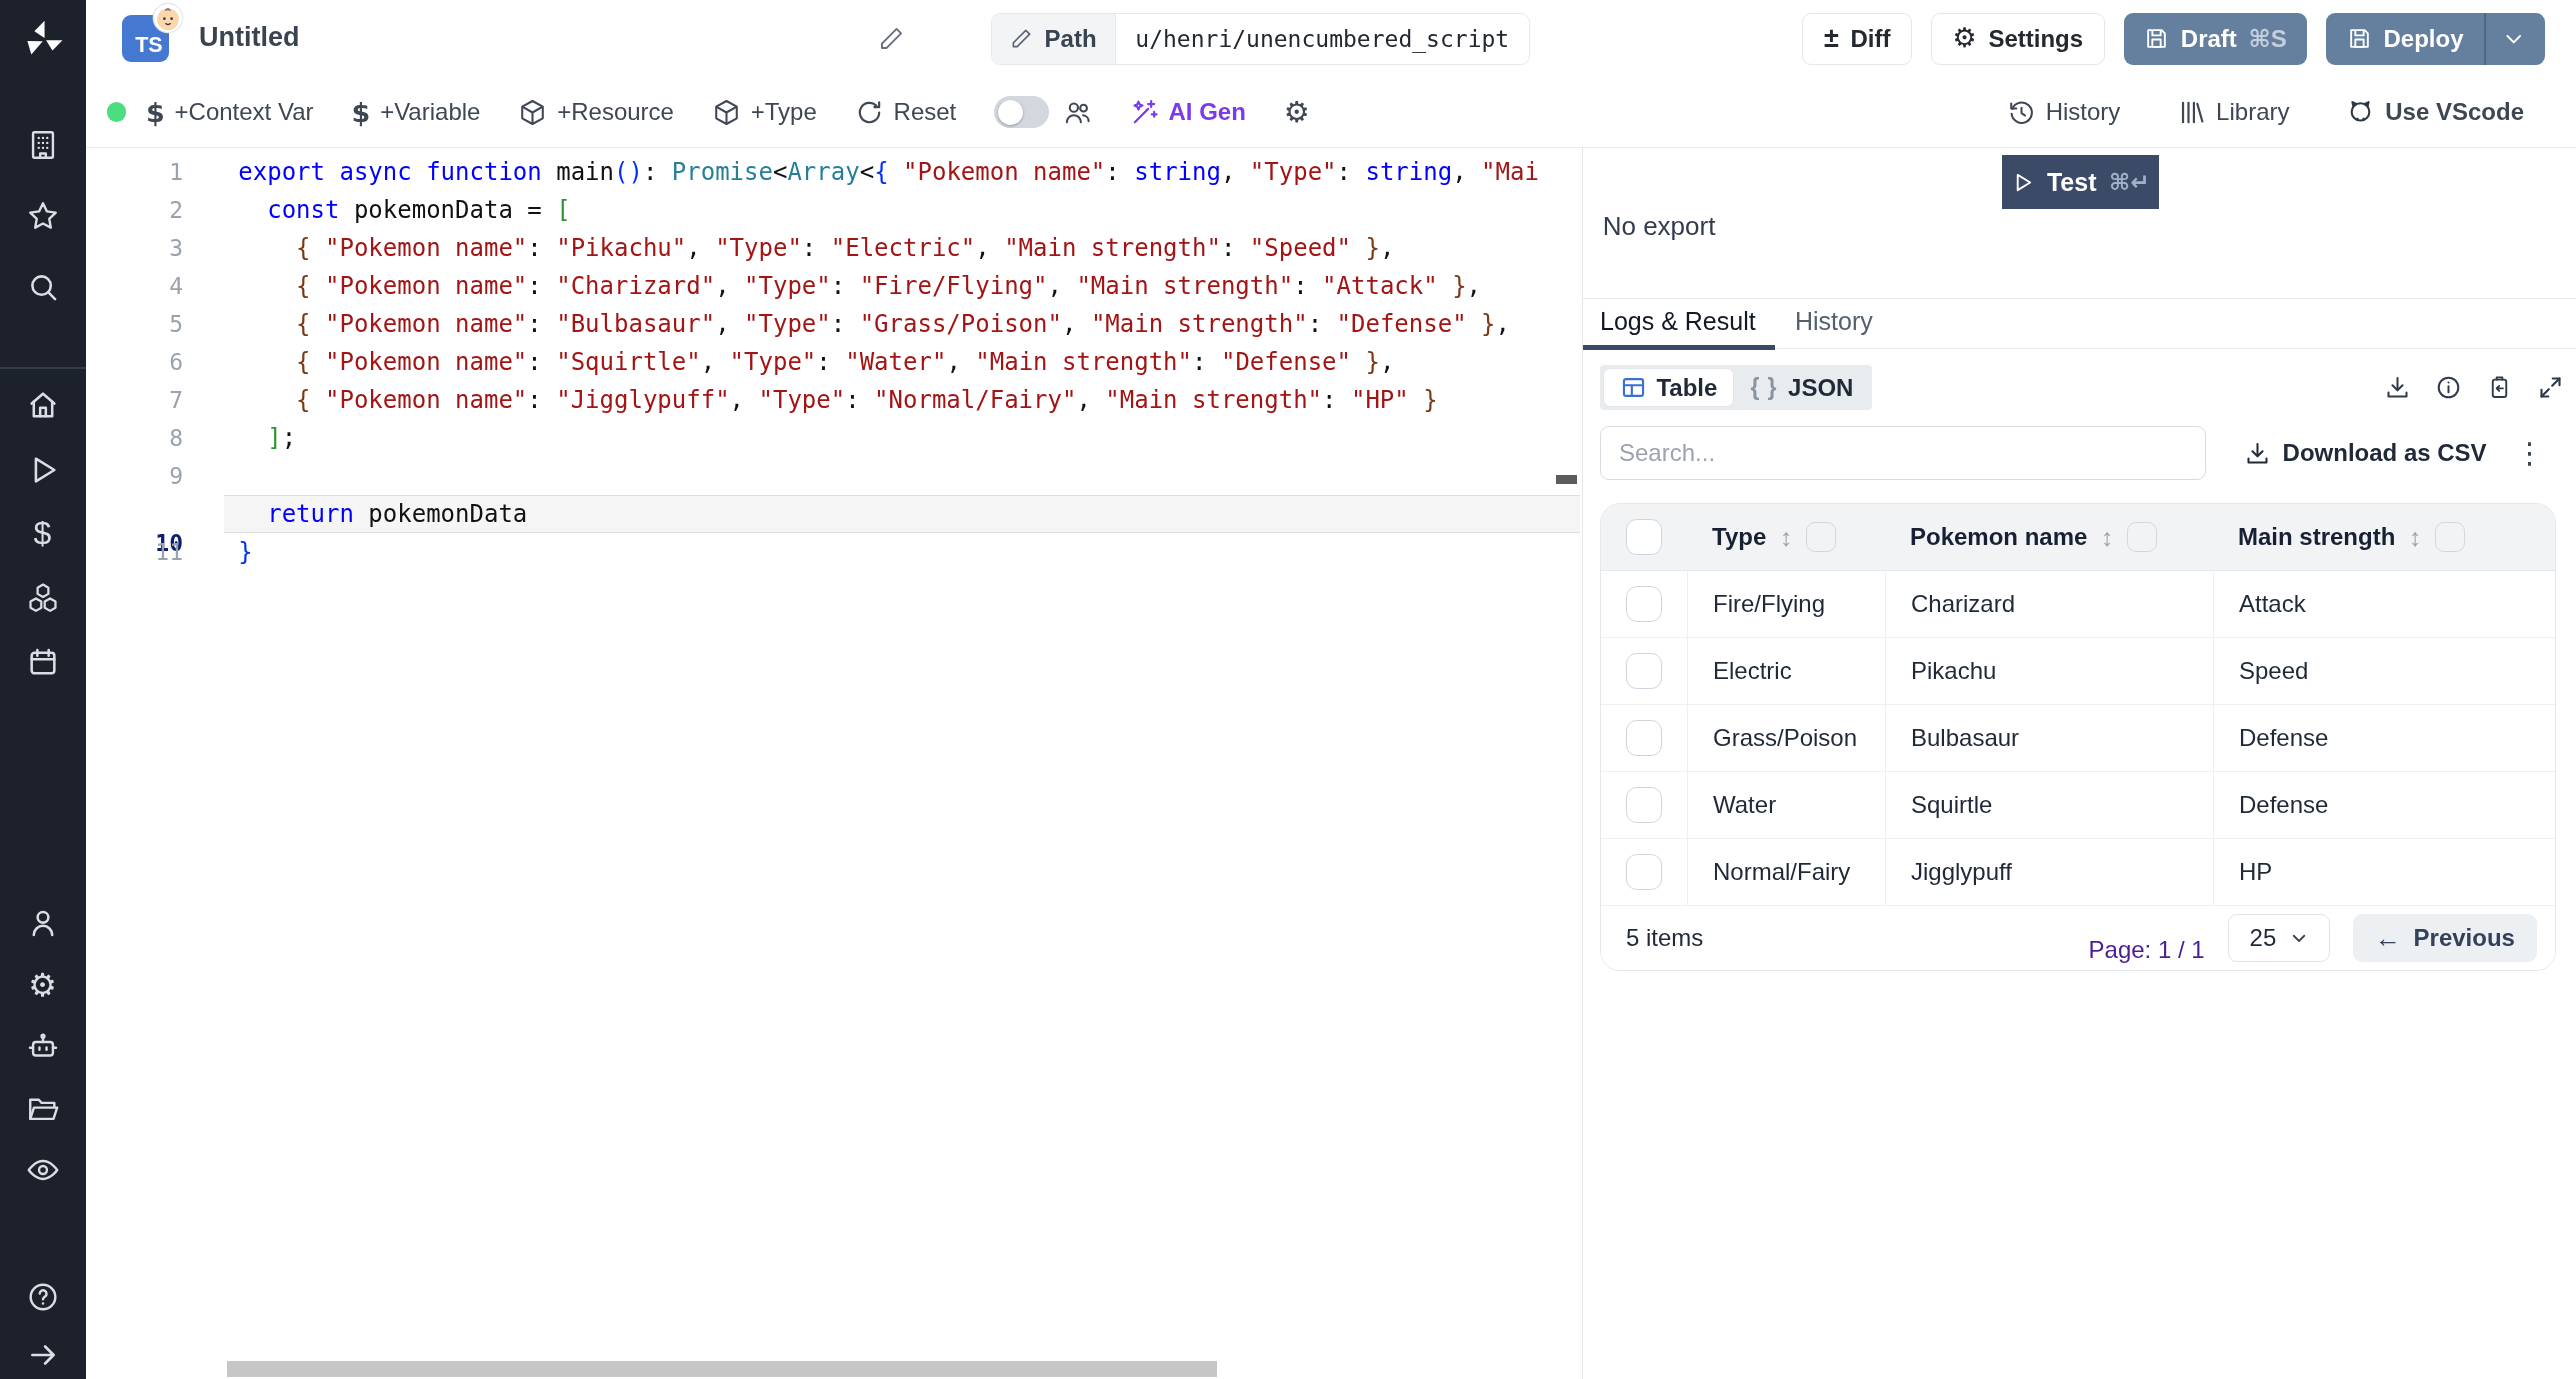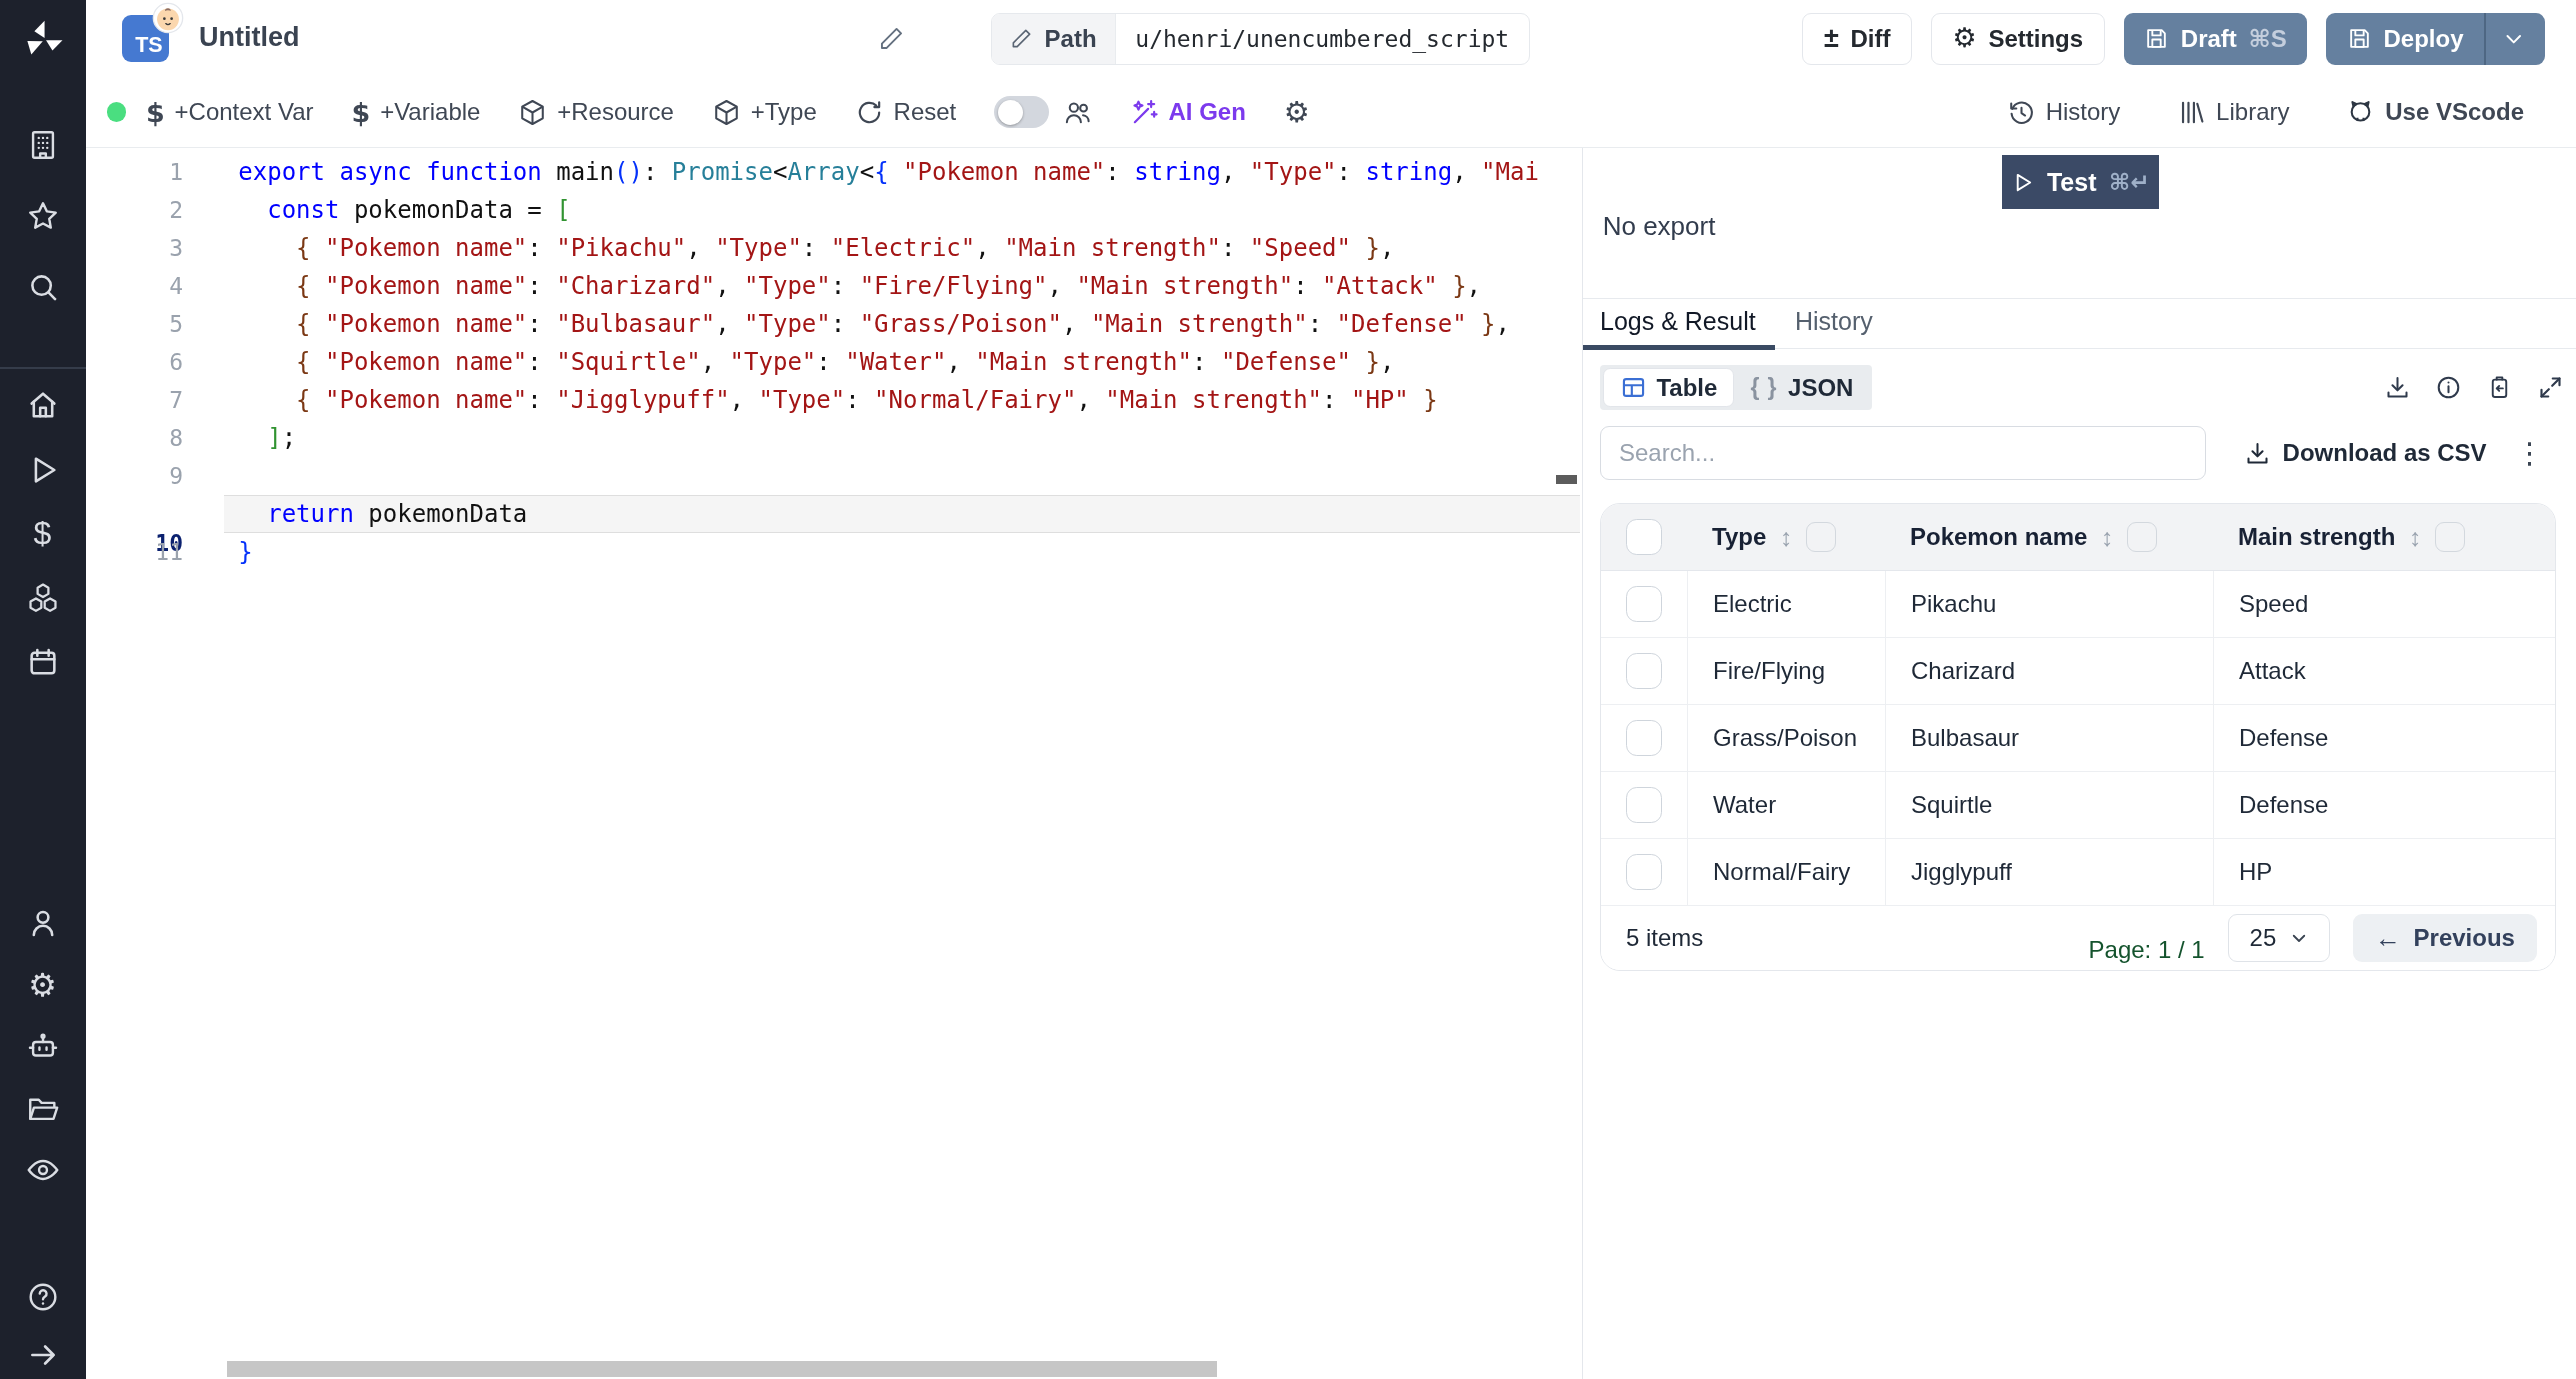--- a/index.html
+++ b/index.html
@@ -113,21 +113,21 @@
   .th { display:flex; align-items:center; gap:13.4px; padding-left:25px; }
   .th-label { font-size:24px; font-weight:700; color:#182134; }
   .sort { color:#9aa3af; font-size:25px; }
   .mini-cb { width:30px; height:30px; border:1.8px solid #d3d8de; border-radius:9px; flex:none; }
   .t-cell { display:flex; align-items:center; padding-left:25px; font-size:24px; color:#1f2937;
     border-left:1.8px solid #edeff2; }
   .t-row .t-sel { border-left:none; }
   .t-footer { display:flex; align-items:center; height:64px; padding:0 18px 0 25px; background:#fff; }
   .items-count { font-size:24px; color:#1f2937; }
   .foot-right { margin-left:auto; display:flex; align-items:center; gap:23px; }
-  .page-label { font-size:24px; color:#14532d;margin-top:23px; }
+  .page-label { font-size:24px; color:#4c1d95;margin-top:23px; }
   .page-select { width:102px; height:48px; border:1.8px solid #dfe3e8; border-radius:9px; display:flex;
     align-items:center; justify-content:center; gap:13.4px; font-size:24px; color:#1f2937; background:#fff; }
   .prev-btn { height:48px; padding:0 22.4px; background:#edf0f3; border-radius:9px; display:flex; align-items:center;
     gap:12.5px; font-size:24px; font-weight:600; color:#33415c; }
   .arrow-glyph { font-size:26px; }
 </style>
 </head>
 <body>
 
 <div class="app">
@@ -519,31 +519,31 @@
                 <span class="th-label">Main strength</span>
                 <span class="sort">↕</span>
                 <span class="mini-cb"></span>
               </div>
             </div>
           <div id="t-body">
               <div class="t-row">
                 <div class="t-sel">
                   <span class="cb"></span>
                 </div>
-                <div class="t-cell">Electric</div>
-                <div class="t-cell">Pikachu</div>
-                <div class="t-cell">Speed</div>
+                <div class="t-cell">Fire/Flying</div>
+                <div class="t-cell">Charizard</div>
+                <div class="t-cell">Attack</div>
               </div>
               <div class="t-row">
                 <div class="t-sel">
                   <span class="cb"></span>
                 </div>
-                <div class="t-cell">Fire/Flying</div>
-                <div class="t-cell">Charizard</div>
-                <div class="t-cell">Attack</div>
+                <div class="t-cell">Electric</div>
+                <div class="t-cell">Pikachu</div>
+                <div class="t-cell">Speed</div>
               </div>
               <div class="t-row">
                 <div class="t-sel">
                   <span class="cb"></span>
                 </div>
                 <div class="t-cell">Grass/Poison</div>
                 <div class="t-cell">Bulbasaur</div>
                 <div class="t-cell">Defense</div>
               </div>
               <div class="t-row">

